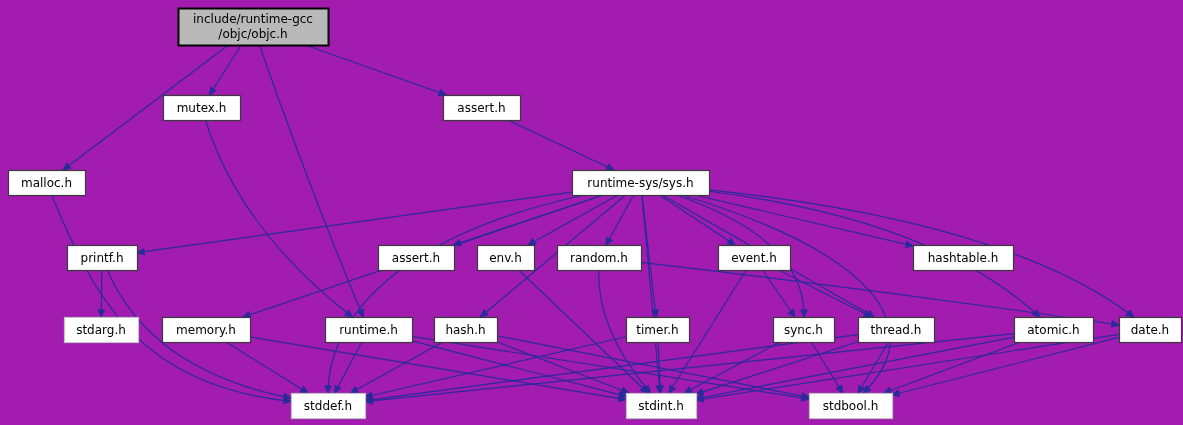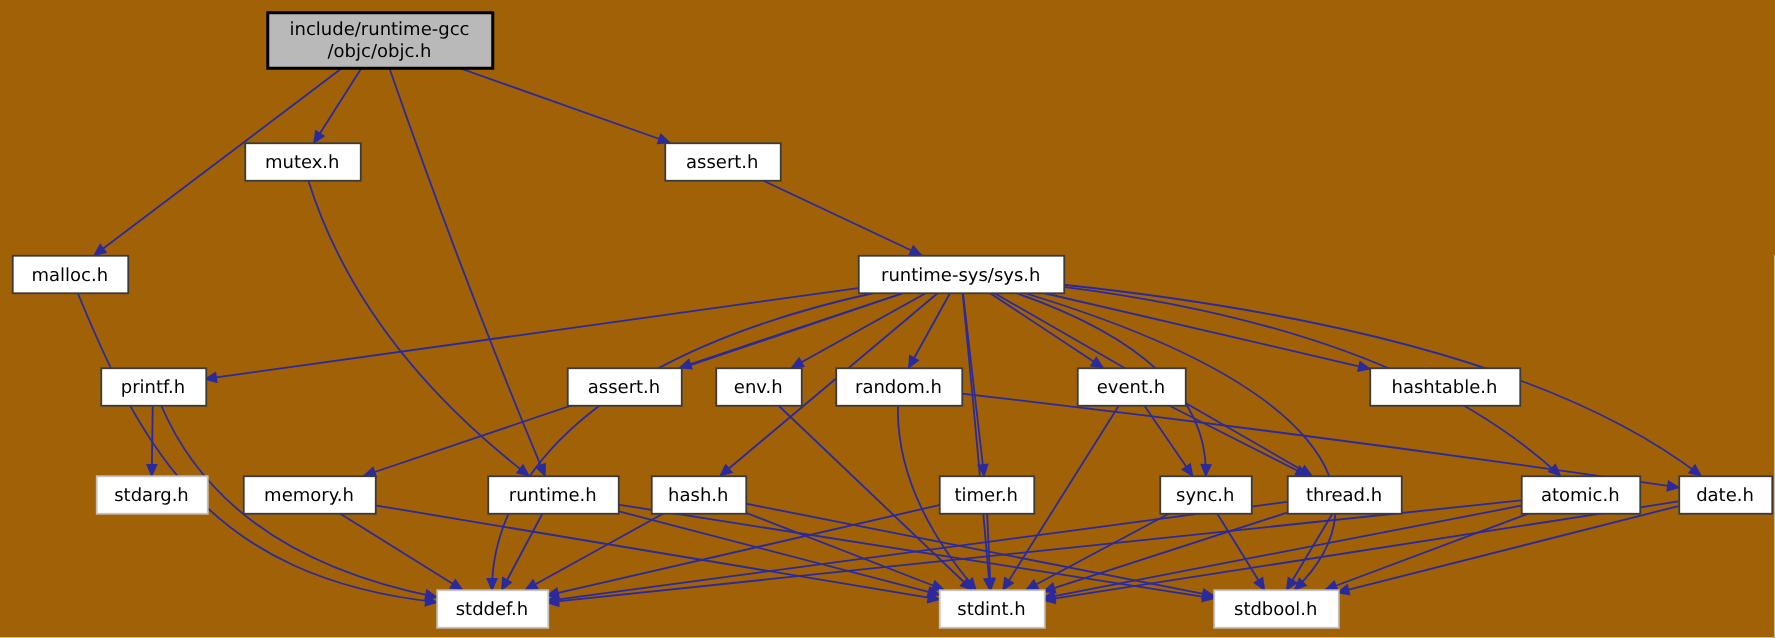--- a/index.html
+++ b/index.html
@@ -1,16 +1,16 @@
 <!DOCTYPE html>
 <html><head>
 <meta charset="utf-8">
 <style>
   html,body{margin:0;padding:0;background:#ffffff;}
-  .graph-wrap{position:relative;width:1183px;height:425px;background:#a16207;overflow:hidden;}
+  .graph-wrap{position:relative;width:1183px;height:425px;background:#a21caf;overflow:hidden;}
   svg{display:block;font-family:"DejaVu Sans","Liberation Sans",sans-serif;}
   text{fill:#000000;font-size:12px;}
 </style>
 </head>
 <body>
 
 <div class="graph-wrap">
   <svg id="graph" width="1183" height="425" viewBox="0 0 1183 425">
       <defs>
         <marker id="arrow" viewBox="0 0 10 10" refX="8.5" refY="5" markerWidth="11" markerHeight="9" orient="auto" markerUnits="userSpaceOnUse">

